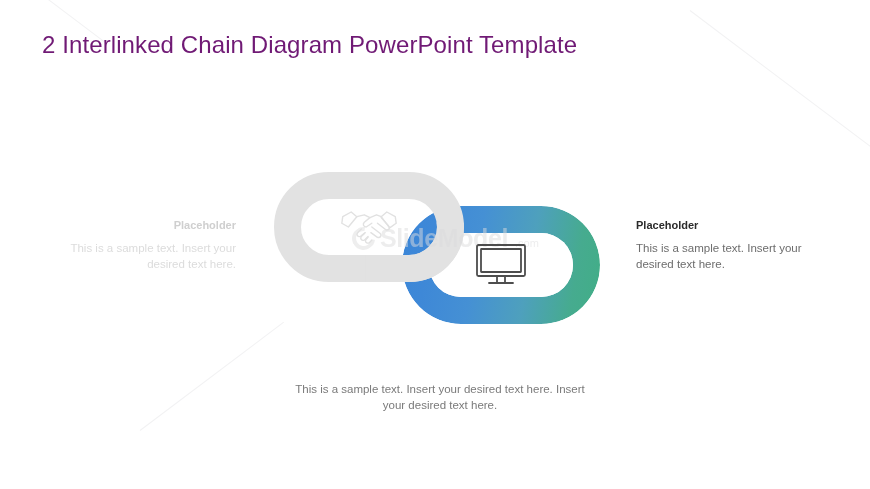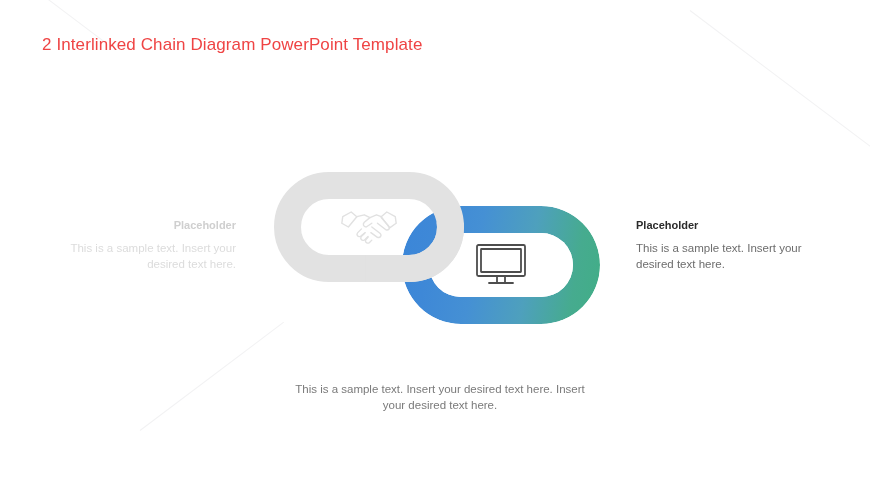--- a/index.html
+++ b/index.html
@@ -38,24 +38,24 @@
   .hairline.h2 { left: 690px; top: 10px; width: 230px; height: 1px;
                  transform: rotate(37deg); transform-origin: left center; }
   .hairline.h3 { left: 140px; top: 430px; width: 180px; height: 1px;
                  transform: rotate(-37deg); transform-origin: left center; }
 
   
   .page-title {
     position: absolute;
     left: 42px;
     top: 28px;
-    font-size: 17px;
+    font-size: 24px;
     line-height: 34px;
     font-weight: 400;
-    color: #ef4444;
+    color: #701a75;
     letter-spacing: 0.1px;
     white-space: nowrap;
   }
 
   
   .diagram {
     position: absolute;
     left: 262px;
     top: 168px;
     width: 350px;
@@ -245,20 +245,25 @@
       <svg width="52" height="46" viewBox="0 0 52 46" fill="none" stroke="#4d4d4d" stroke-width="1.8" stroke-linecap="round" stroke-linejoin="round">
         <rect x="2" y="3" width="48" height="31" rx="1.5"></rect>
         <rect x="6" y="7" width="40" height="23" rx="0.5"></rect>
         <path d="M22 34 L22 40"></path>
         <path d="M30 34 L30 40"></path>
         <path d="M14 41 L38 41"></path>
       </svg>
     </div>
   </div>
 
+  <div class="watermark">
+    <span class="wm-mark"></span>
+    <span class="wm-text">SlideModel</span>
+    <span class="wm-tld">.com</span>
+  </div>
 
   <div class="caption caption-left">
     <h3>Placeholder</h3>
     <p>This is a sample text. Insert your desired text here.</p>
   </div>
 
   <div class="caption caption-right">
     <h3>Placeholder</h3>
     <p>This is a sample text. Insert your desired text here.</p>
   </div>

